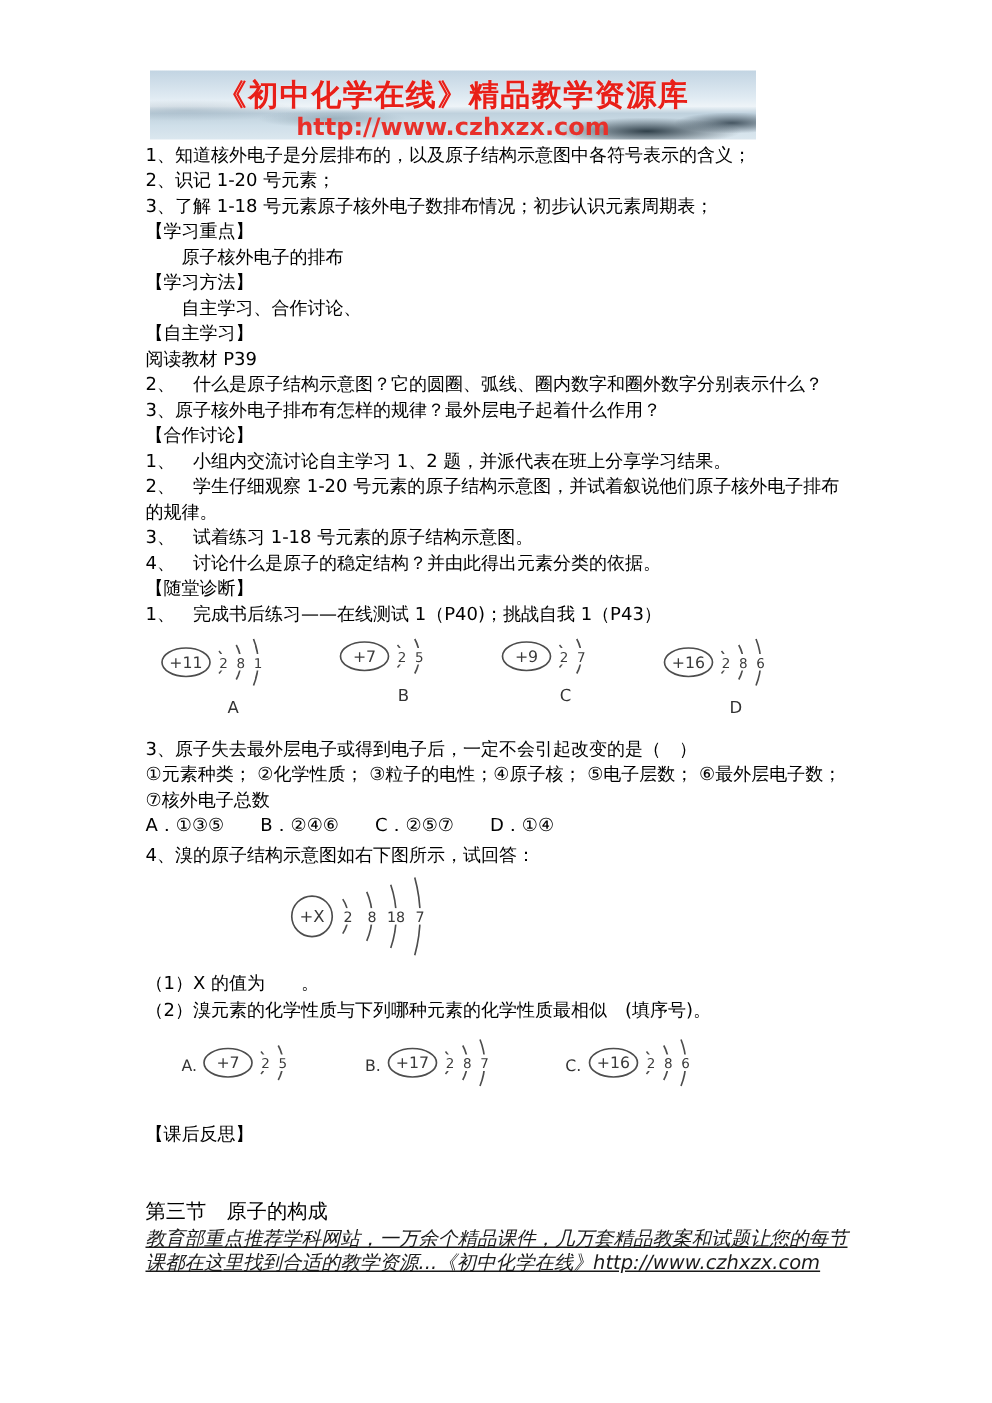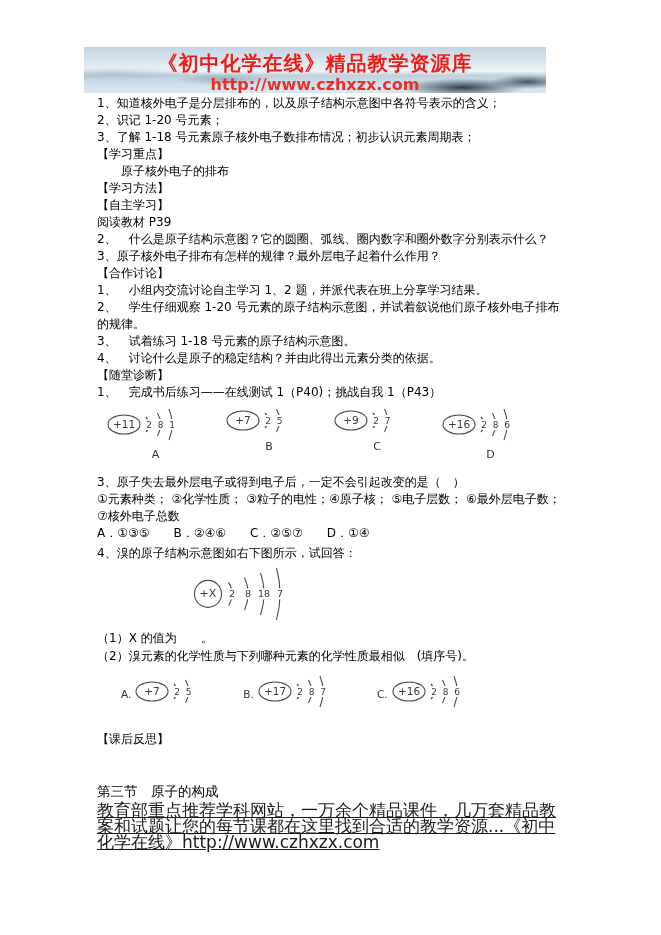--- a/index.html
+++ b/index.html
@@ -2,21 +2,21 @@
 <html><head>
 <meta charset="utf-8">
 <title>Worksheet</title>
 <style>
   html,body { margin:0; padding:0; }
   body {
     width:661px; height:935px; background:#ffffff; position:relative; overflow:hidden;
     font-family:"DejaVu Sans", sans-serif; color:#000;
   }
   .banner {
-    position:absolute; left:84px; top:47px; width:462px; height:46px; overflow:hidden;
+    position:absolute; left:100px; top:47px; width:404px; height:46px; overflow:hidden;
     background:
       radial-gradient(ellipse 90px 13px at 82% 88%, rgba(40,56,66,.95) 0%, rgba(40,56,66,0) 70%),
       radial-gradient(ellipse 55px 10px at 96% 76%, rgba(56,72,84,.9) 0%, rgba(56,72,84,0) 70%),
       radial-gradient(ellipse 70px 9px at 30% 70%, rgba(120,145,160,.55) 0%, rgba(120,145,160,0) 70%),
       radial-gradient(ellipse 120px 10px at 6% 58%, rgba(150,170,185,.5) 0%, rgba(150,170,185,0) 70%),
       linear-gradient(180deg,#c2d4e2 0%,#dfeaf2 38%,#eef4f8 52%,#bfd1dd 62%,#cfdfe9 80%,#dbe7ef 100%);
   }
   .banner-title {
     text-align:center; font-size:20px; font-weight:bold; color:#e81f18;
     letter-spacing:1px; margin-top:3px; text-shadow:0 0 1px rgba(255,235,235,.9);
@@ -37,22 +37,23 @@
   .atom-row { display:flex; align-items:flex-start; }
   .row1 { margin:5px 0 8px 8px; gap:40px;text-align:center; }
   .row2 { margin:8px 0 0 24px; gap:42px; align-items:center; }
   .atom-lbl { padding-left:22px; font-size:11px; color:#333; line-height:14px; }
   .atom.h { display:flex; align-items:center; gap:2px; }
   .atom-lbl-left { font-size:10.5px; color:#333; }
   .atom-q4 { margin:2px 0 0 95px; }
   .reflect { margin-top:16px !important; }
   .next-title { margin-top:34px !important; font-size:13.5px; line-height:18px; }
   .footer {
-    margin-top:2px; font-size:17px; line-height:16px; color:#1a1a1a;
+    margin-top:2px; font-size:13px; line-height:16px; color:#1a1a1a;
     text-decoration:underline;
+    font-style:italic;
   }
   .ln  { fill:none; stroke:#4d4d4d; stroke-width:1.1; }
   .ntx, .dtx { fill:#3a3a3a; font-family:"DejaVu Sans", sans-serif; }
 </style>
 </head>
 <body>
 
 <div class="banner">
   <div class="banner-title">《初中化学在线》精品教学资源库</div>
   <div class="banner-url">http://www.czhxzx.com</div>
@@ -60,20 +61,21 @@
 
 <div class="doc">
   <p>1、知道核外电子是分层排布的，以及原子结构示意图中各符号表示的含义；</p>
   <p>2、识记 1-20 号元素；</p>
   <p>3、了解 1-18 号元素原子核外电子数排布情况；初步认识元素周期表；</p>
 
   <p>【学习重点】</p>
   <p class="ind">原子核外电子的排布</p>
 
   <p>【学习方法】</p>
+  <p class="ind">自主学习、合作讨论、</p>
 
   <p>【自主学习】</p>
   <p>阅读教材 P39</p>
   <p>2、　什么是原子结构示意图？它的圆圈、弧线、圈内数字和圈外数字分别表示什么？</p>
   <p>3、原子核外电子排布有怎样的规律？最外层电子起着什么作用？</p>
 
   <p>【合作讨论】</p>
   <p>1、　小组内交流讨论自主学习 1、2 题，并派代表在班上分享学习结果。</p>
   <p>2、　学生仔细观察 1-20 号元素的原子结构示意图，并试着叙说他们原子核外电子排布的规律。</p>
   <p>3、　试着练习 1-18 号元素的原子结构示意图。</p>

